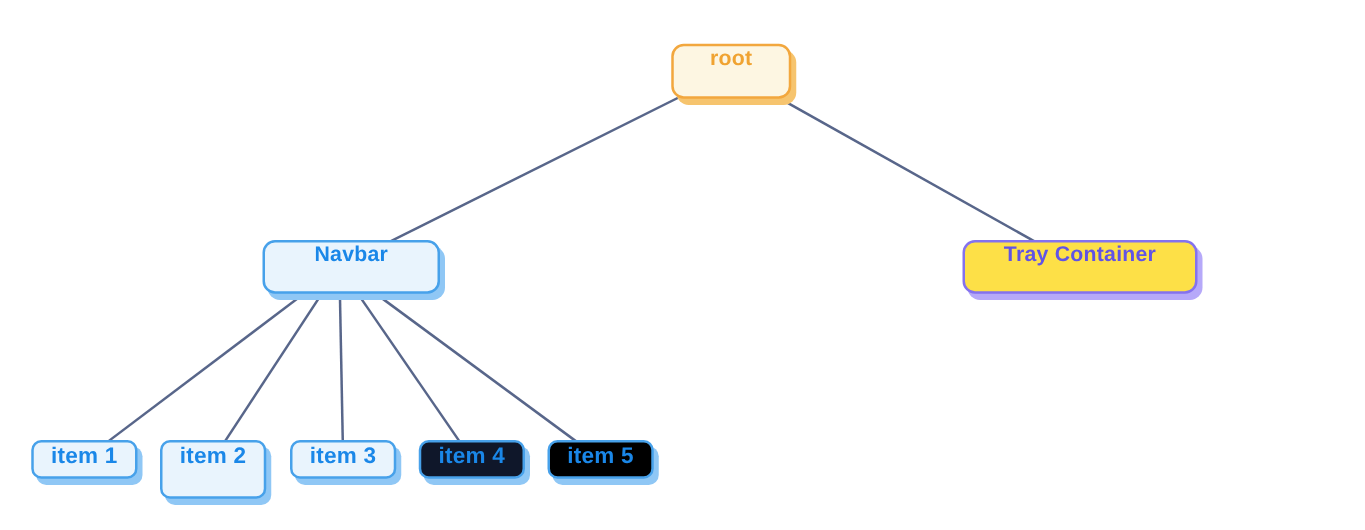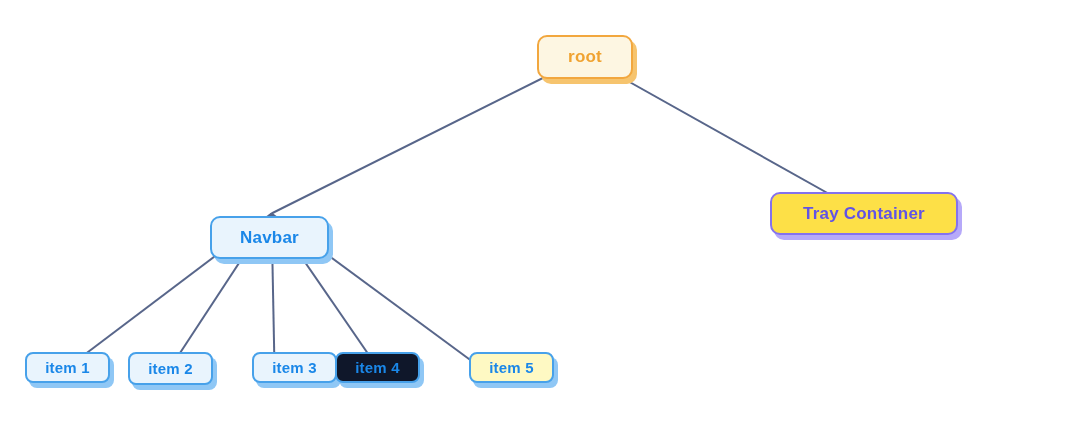--- a/index.html
+++ b/index.html
@@ -20,41 +20,40 @@
     left: 0;
     top: 0;
     width: 1092px;
     height: 424px;
     z-index: 0;
   }
   .node {
     position: absolute;
     z-index: 1;
     display: flex;
-    align-items: center;
     justify-content: center;
     box-sizing: border-box;
     border: 2px solid transparent;
     border-radius: 10px;
     font-weight: 700;
     font-size: 17px;
     letter-spacing: 0.2px;
     user-select: none;
     cursor: pointer;
   }
   .node.small {
     border-radius: 8px;
-    font-size: 15px;
+    font-size: 18px;
   }
   
   #n-root  { left: 537px; top: 35px;  width: 96px;  height: 44px; }
-  #n-navbar{ left: 210px; top: 192px; width: 119px; height: 43px; margin-top: 24px; }
+  #n-navbar{ left: 210px; top: 192px; width: 142px; height: 43px; }
   #n-tray  { left: 770px; top: 192px; width: 188px; height: 43px; }
   #n-item1 { left: 25px;  top: 352px; width: 85px;  height: 31px; }
-  #n-item2 { left: 128px; top: 352px; width: 85px;  height: 33px; }
+  #n-item2 { left: 128px; top: 352px; width: 85px;  height: 47px; }
   #n-item3 { left: 232px; top: 352px; width: 85px;  height: 31px; }
   #n-item4 { left: 335px; top: 352px; width: 85px;  height: 31px; }
   #n-item5 { left: 438px; top: 352px; width: 85px;  height: 31px; }
 </style>
 </head>
 <body>
 
 <div id="canvas">
 
   <svg id="edge-layer" width="1092" height="424" viewBox="0 0 1092 424">
@@ -80,25 +79,25 @@
   </div>
 
   <div class="node small" id="n-item1" style="background: rgb(233, 244, 253); border-color: rgb(71, 161, 234); color: rgb(26, 135, 232); box-shadow: rgb(143, 199, 245) 4px 5px 0px;">
     <span>item 1</span>
   </div>
 
   <div class="node small" id="n-item2" style="background: rgb(233, 244, 253); border-color: rgb(71, 161, 234); color: rgb(26, 135, 232); box-shadow: rgb(143, 199, 245) 4px 5px 0px;">
     <span>item 2</span>
   </div>
 
-  <div class="node small" id="n-item3" style="background: rgb(233, 244, 253); border-color: rgb(71, 161, 234); color: rgb(26, 135, 232); box-shadow: rgb(143, 199, 245) 4px 5px 0px; margin-left: 20px;">
+  <div class="node small" id="n-item3" style="background: rgb(233, 244, 253); border-color: rgb(71, 161, 234); color: rgb(26, 135, 232); box-shadow: rgb(143, 199, 245) 4px 5px 0px;">
     <span>item 3</span>
   </div>
 
   <div class="node small" id="n-item4" style="background: #0f172a; border-color: rgb(71, 161, 234); color: rgb(26, 135, 232); box-shadow: rgb(143, 199, 245) 4px 5px 0px;">
     <span>item 4</span>
   </div>
 
-  <div class="node small" id="n-item5" style="background: #fef9c3; border-color: rgb(71, 161, 234); color: rgb(26, 135, 232); box-shadow: rgb(143, 199, 245) 4px 5px 0px; margin-left: 31px;">
+  <div class="node small" id="n-item5" style="background: #000000; border-color: rgb(71, 161, 234); color: rgb(26, 135, 232); box-shadow: rgb(143, 199, 245) 4px 5px 0px;">
     <span>item 5</span>
   </div>
 
 </div>
 
 </body></html>

